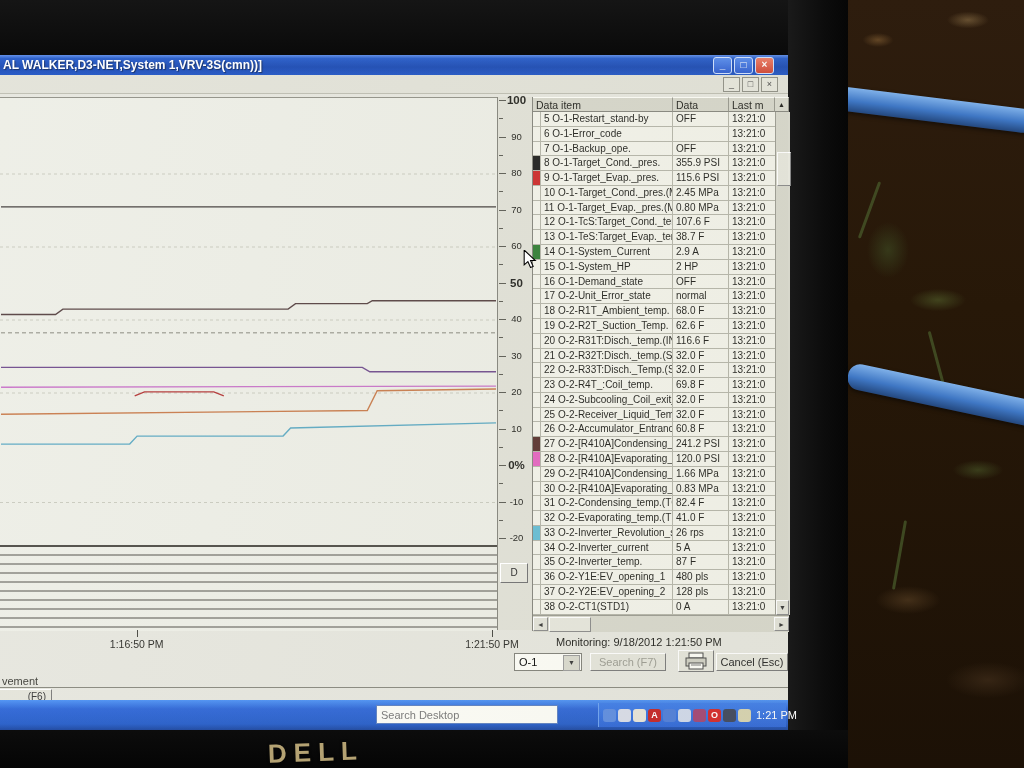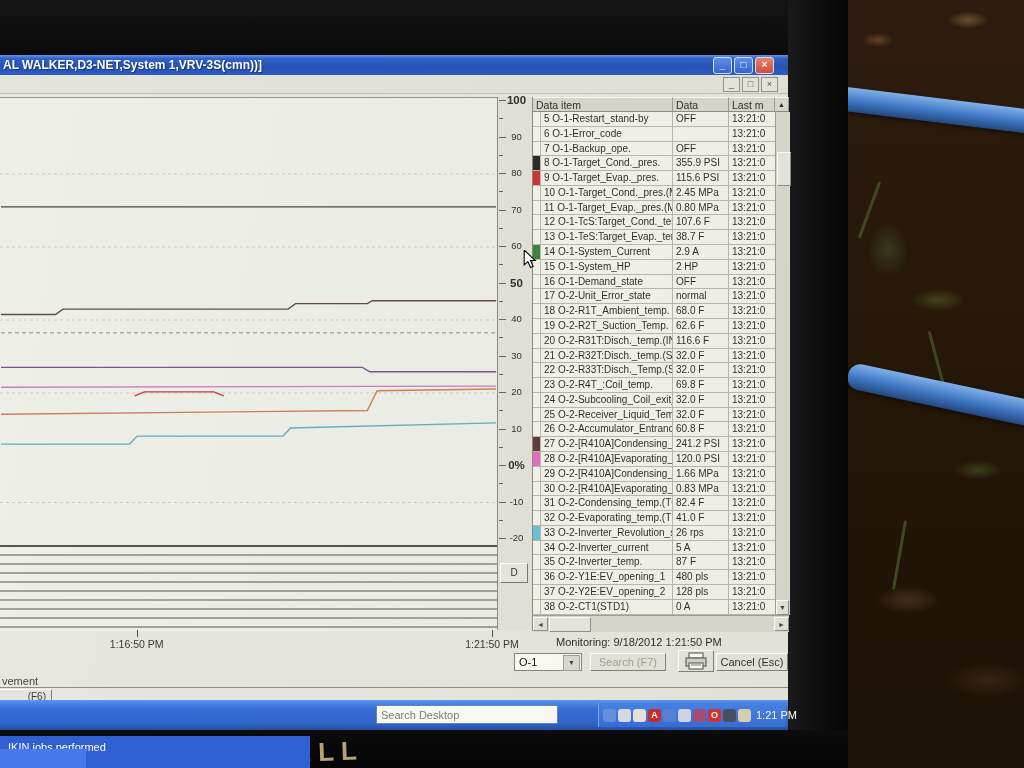--- a/index.html
+++ b/index.html
@@ -501,23 +501,19 @@
           </span>
         <span class="clock">1:21 PM</span>
       </div>
     </div>
 
     <div class="screen-glare"></div>
   </div>
 
   <div class="bezel-bottom"></div>
   <div class="dell-logo">DELL</div>
-  <div class="bg-window">
-    <span class="bw-title">IKIN jobs performed</span>
-    <div class="bw-bright"></div>
-  </div>
 
   <div class="cursor">
     <svg width="16" height="18" viewBox="0 0 11 17">
       <path d="M0,0 L0,14 L3.5,11 L6,16.5 L8.5,15.5 L6,10 L10.5,10 Z" fill="#fff" stroke="#000" stroke-width="1"></path>
     </svg>
   </div>
 </div>
 
 </body></html>

